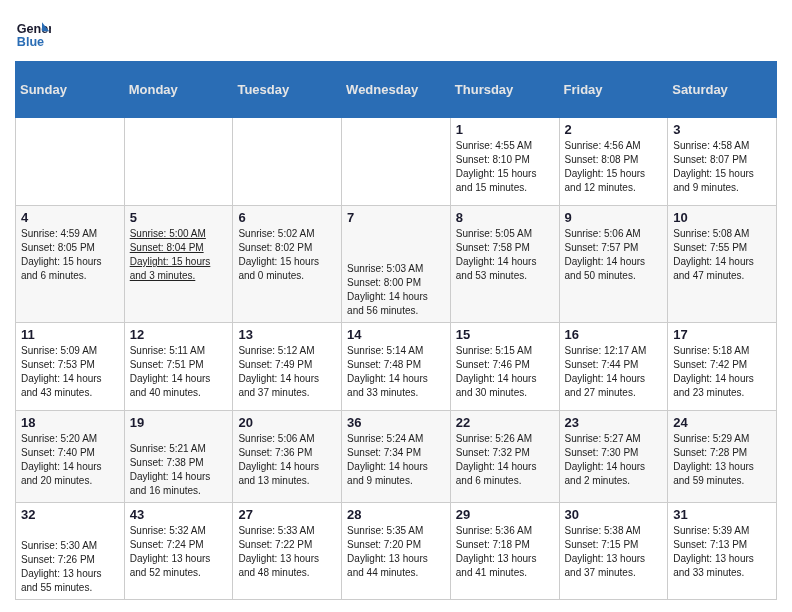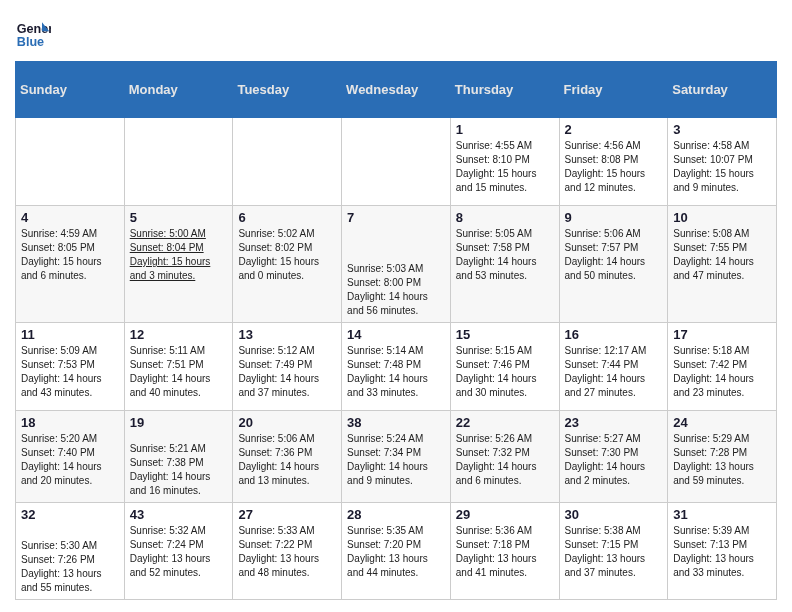--- a/index.html
+++ b/index.html
@@ -127,21 +127,21 @@
         <td>
           <span class="day-number">2</span>
           <div class="day-info" style="white-space: pre-line;">Sunrise: 4:56 AM
 Sunset: 8:08 PM
 Daylight: 15 hours
 and 12 minutes.</div>
         </td>
         <td>
           <span class="day-number">3</span>
           <div class="day-info" style="white-space: pre-line;">Sunrise: 4:58 AM
-Sunset: 10:07 PM
+Sunset: 8:07 PM
 Daylight: 15 hours
 and 9 minutes.</div>
         </td>
       </tr>
       <tr>
         <td>
           <span class="day-number">4</span>
           <div class="day-info" style="white-space: pre-line;">Sunrise: 4:59 AM
 Sunset: 8:05 PM
 Daylight: 15 hours
@@ -257,21 +257,21 @@
 and 16 minutes.</div>
         </td>
         <td>
           <span class="day-number">20</span>
           <div class="day-info" style="white-space: pre-line;">Sunrise: 5:06 AM
 Sunset: 7:36 PM
 Daylight: 14 hours
 and 13 minutes.</div>
         </td>
         <td>
-          <span class="day-number">38</span>
+          <span class="day-number">36</span>
           <div class="day-info" style="white-space: pre-line;">Sunrise: 5:24 AM
 Sunset: 7:34 PM
 Daylight: 14 hours
 and 9 minutes.</div>
         </td>
         <td>
           <span class="day-number">22</span>
           <div class="day-info" style="white-space: pre-line;">Sunrise: 5:26 AM
 Sunset: 7:32 PM
 Daylight: 14 hours

